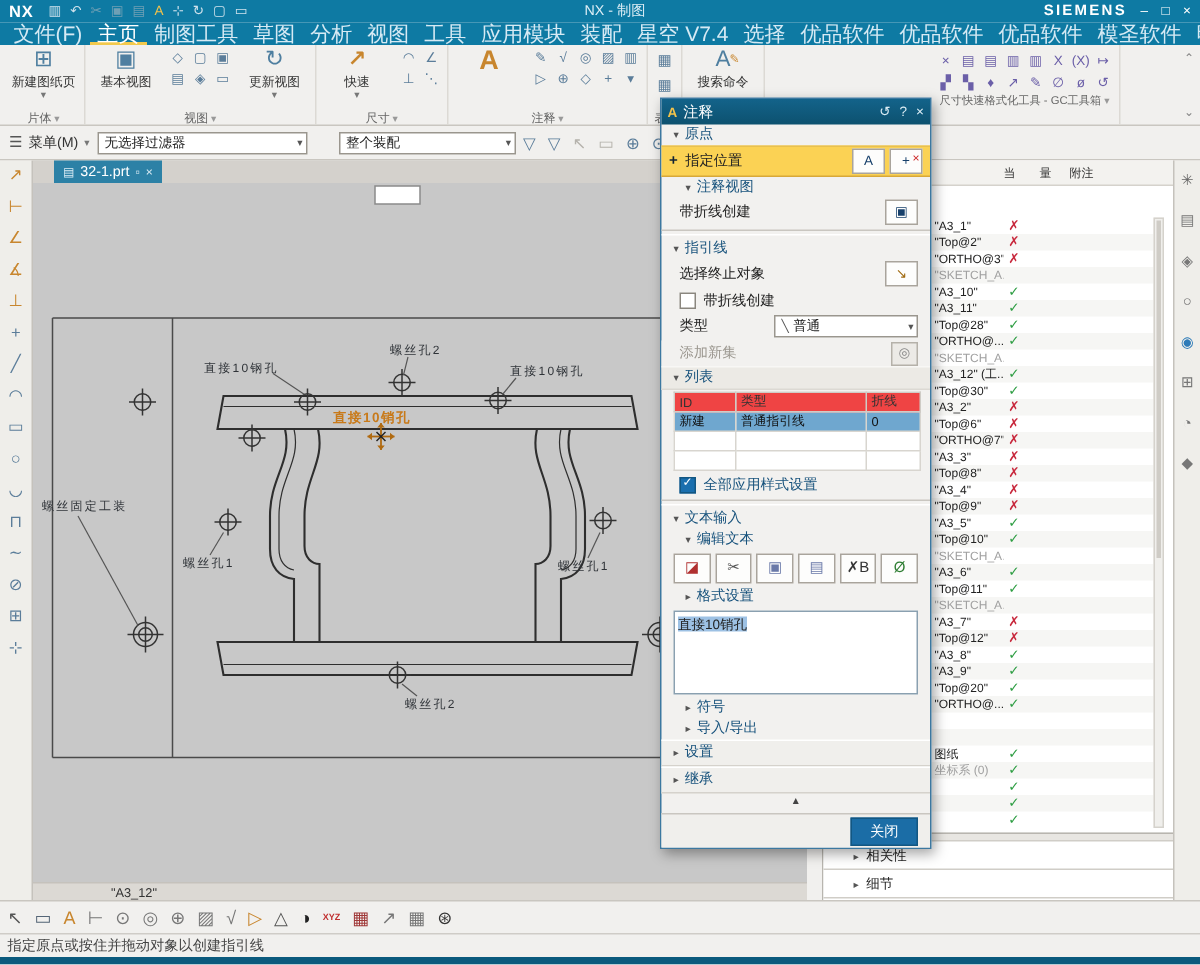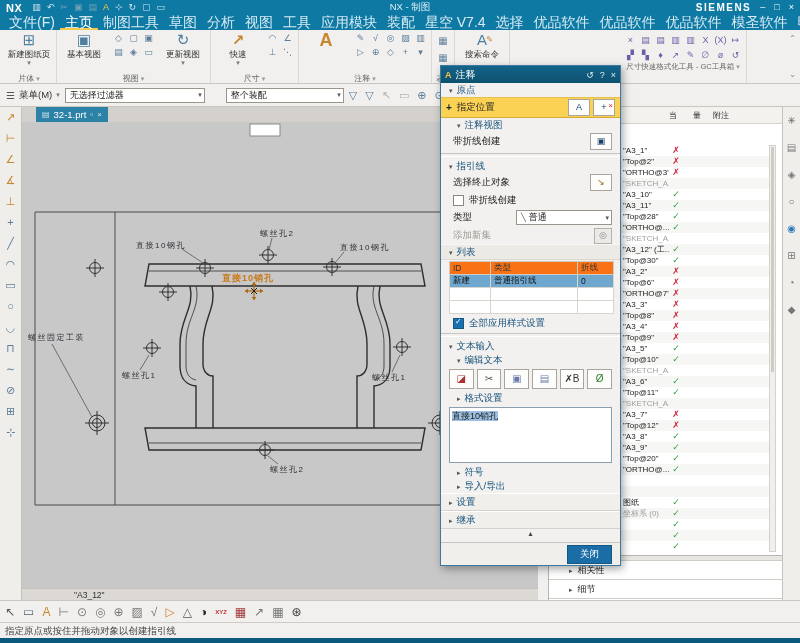--- a/index.html
+++ b/index.html
@@ -121,21 +121,21 @@
   .cb{width:9px;height:9px;border:1px solid #8a867e;background:#fff;display:inline-block;margin-right:5px;flex:none;}
   .cb.checked{background:#1a6fae;border-color:#135782;position:relative;}
   .cb.checked::after{content:"✓";color:#fff;font-size:8px;position:absolute;left:1px;top:-2px;}
   .ddown{margin-left:auto;width:96px;height:15px;background:#fff;border:1px solid #9a968e;display:flex;align-items:center;font-size:9px;padding-left:4px;box-sizing:border-box;gap:3px;}
   .ddown .lg{color:#555;font-size:8px;}
   .ddown .dd{margin-left:auto;font-size:7px;color:#555;padding-right:2px;}
   .addset{background:#f2f1ef;}
   .addset .ghost{color:#9b978f;}
   .rbtn{margin-left:auto;width:16px;height:14px;border:1px solid #b5b1a9;background:#eceae6;text-align:center;line-height:13px;font-size:9px;color:#888;}
   .ltable{margin:1px 8px;border-collapse:collapse;width:165px;font-size:8.5px;background:#fff;}
-  .ltable th{background:#f97316;border:1px solid #cfccc6;font-weight:normal;text-align:left;padding:0 3px;height:12px;color:#333;margin-top:16px;}
+  .ltable th{background:#ef4444;border:1px solid #cfccc6;font-weight:normal;text-align:left;padding:0 3px;height:12px;color:#333;margin-top:16px;}
   .ltable td{border:1px solid #d8d5cf;height:12px;padding:0 3px;color:#111;}
   .ltable tr.sel td{background:#6fa7cf;}
   .editrow{display:flex;gap:3px;padding:2px 8px;}
   .ebtn{width:23px;height:18px;background:#fdfdfc;border:1px solid #a9a49c;line-height:18px;font-size:10px;}
   .dtext-area{margin:2px 8px;height:50px;background:#fff;border:1px solid #8aa0b0;font-size:9px;padding:2px;}
   .dtext-area .selected{background:#9dc1e4;}
   .collapse-strip{text-align:center;font-size:8px;color:#444;height:10px;line-height:10px;}
   .dfoot{position:absolute;bottom:0;left:0;width:100%;height:23px;background:#f0efec;border-top:1px solid #c9c6c0;display:flex;align-items:center;justify-content:flex-end;box-sizing:border-box;padding-right:8px;}
   .closebtn{background:#1b6da6;color:#fff;border:1px solid #135782;font-size:9.5px;padding:2px 12px;font-family:Liberation Serif, serif;margin-left:24px;}
   .dsep{height:2px;border-top:1px solid #c9c6c0;border-bottom:1px solid #fff;margin:2px 0;}

